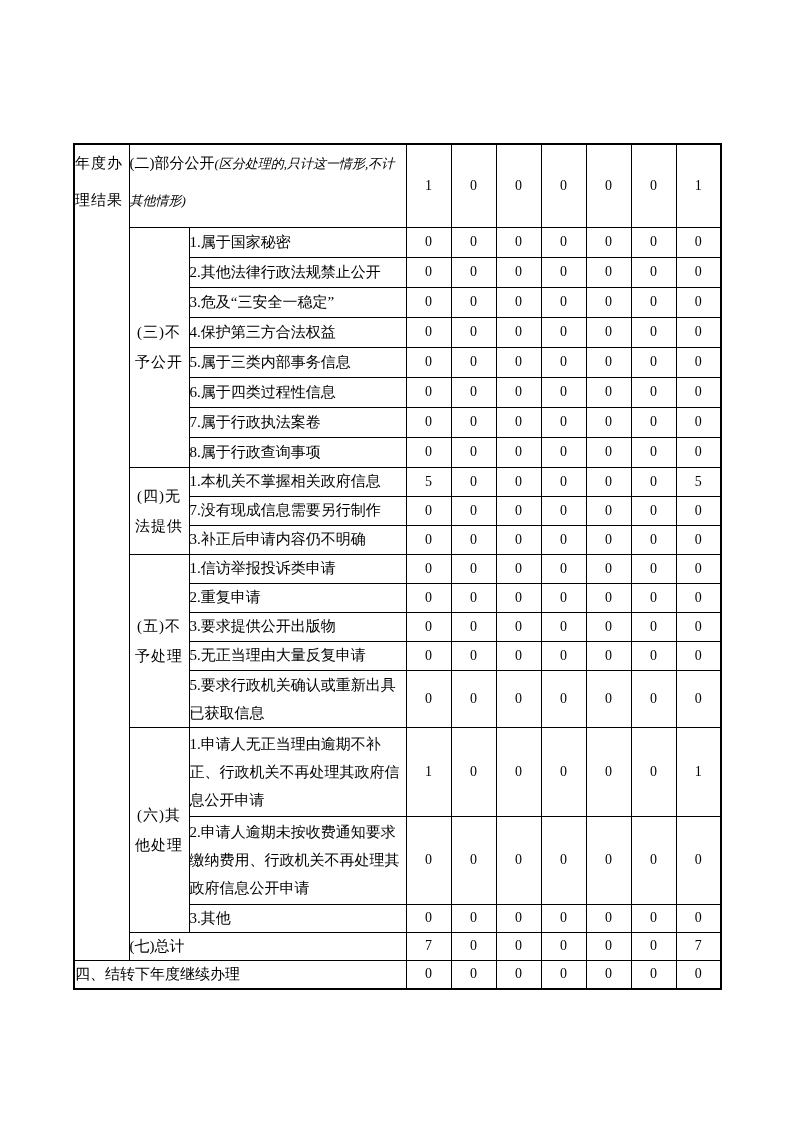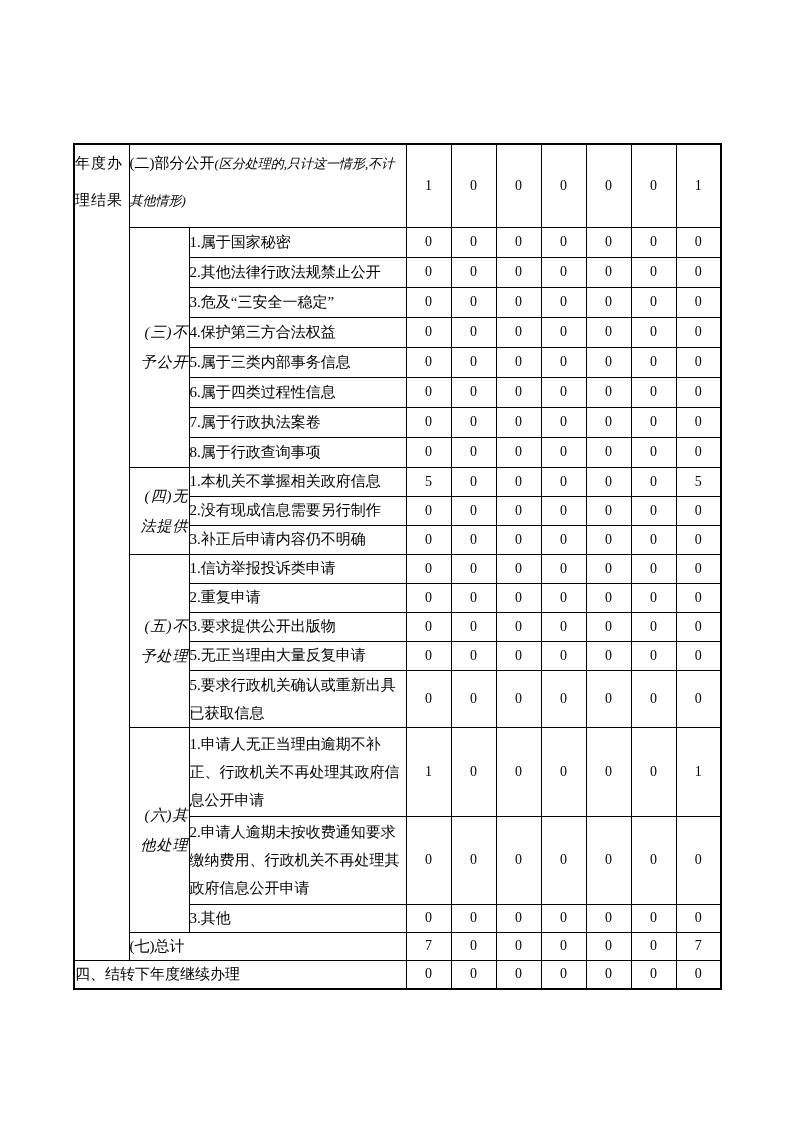--- a/index.html
+++ b/index.html
@@ -33,26 +33,25 @@
     vertical-align: top;
     text-align: left;
     padding: 5px 3px 0 6px;
     font-size: 15px;
     line-height: 37px;
     letter-spacing: 1px;
     margin-top: 8px;
   }
   td.colB {
     vertical-align: middle;
-    text-align: right;
+    text-align: center;
     padding: 2px 2px 2px 6px;
     font-size: 15px;
     line-height: 30px;
     letter-spacing: 1px;
-    font-style: italic;
   }
   td.lbl {
     vertical-align: middle;
     text-align: left;
     padding: 1px 4px 1px 7px;
     font-size: 15px;
     line-height: 27px;
   }
   td.lbl.multi {
     line-height: 28px;
@@ -187,21 +186,21 @@
           <td class="lbl">1.本机关不掌握相关政府信息</td>
           <td class="val">5</td>
           <td class="val">0</td>
           <td class="val">0</td>
           <td class="val">0</td>
           <td class="val">0</td>
           <td class="val">0</td>
           <td class="val">5</td>
         </tr>
         <tr style="height: 29px;">
-          <td class="lbl">2.没有现成信息需要另行制作</td>
+          <td class="lbl">7.没有现成信息需要另行制作</td>
           <td class="val">0</td>
           <td class="val">0</td>
           <td class="val">0</td>
           <td class="val">0</td>
           <td class="val">0</td>
           <td class="val">0</td>
           <td class="val">0</td>
         </tr>
         <tr style="height: 29px;">
           <td class="lbl">3.补正后申请内容仍不明确</td>

